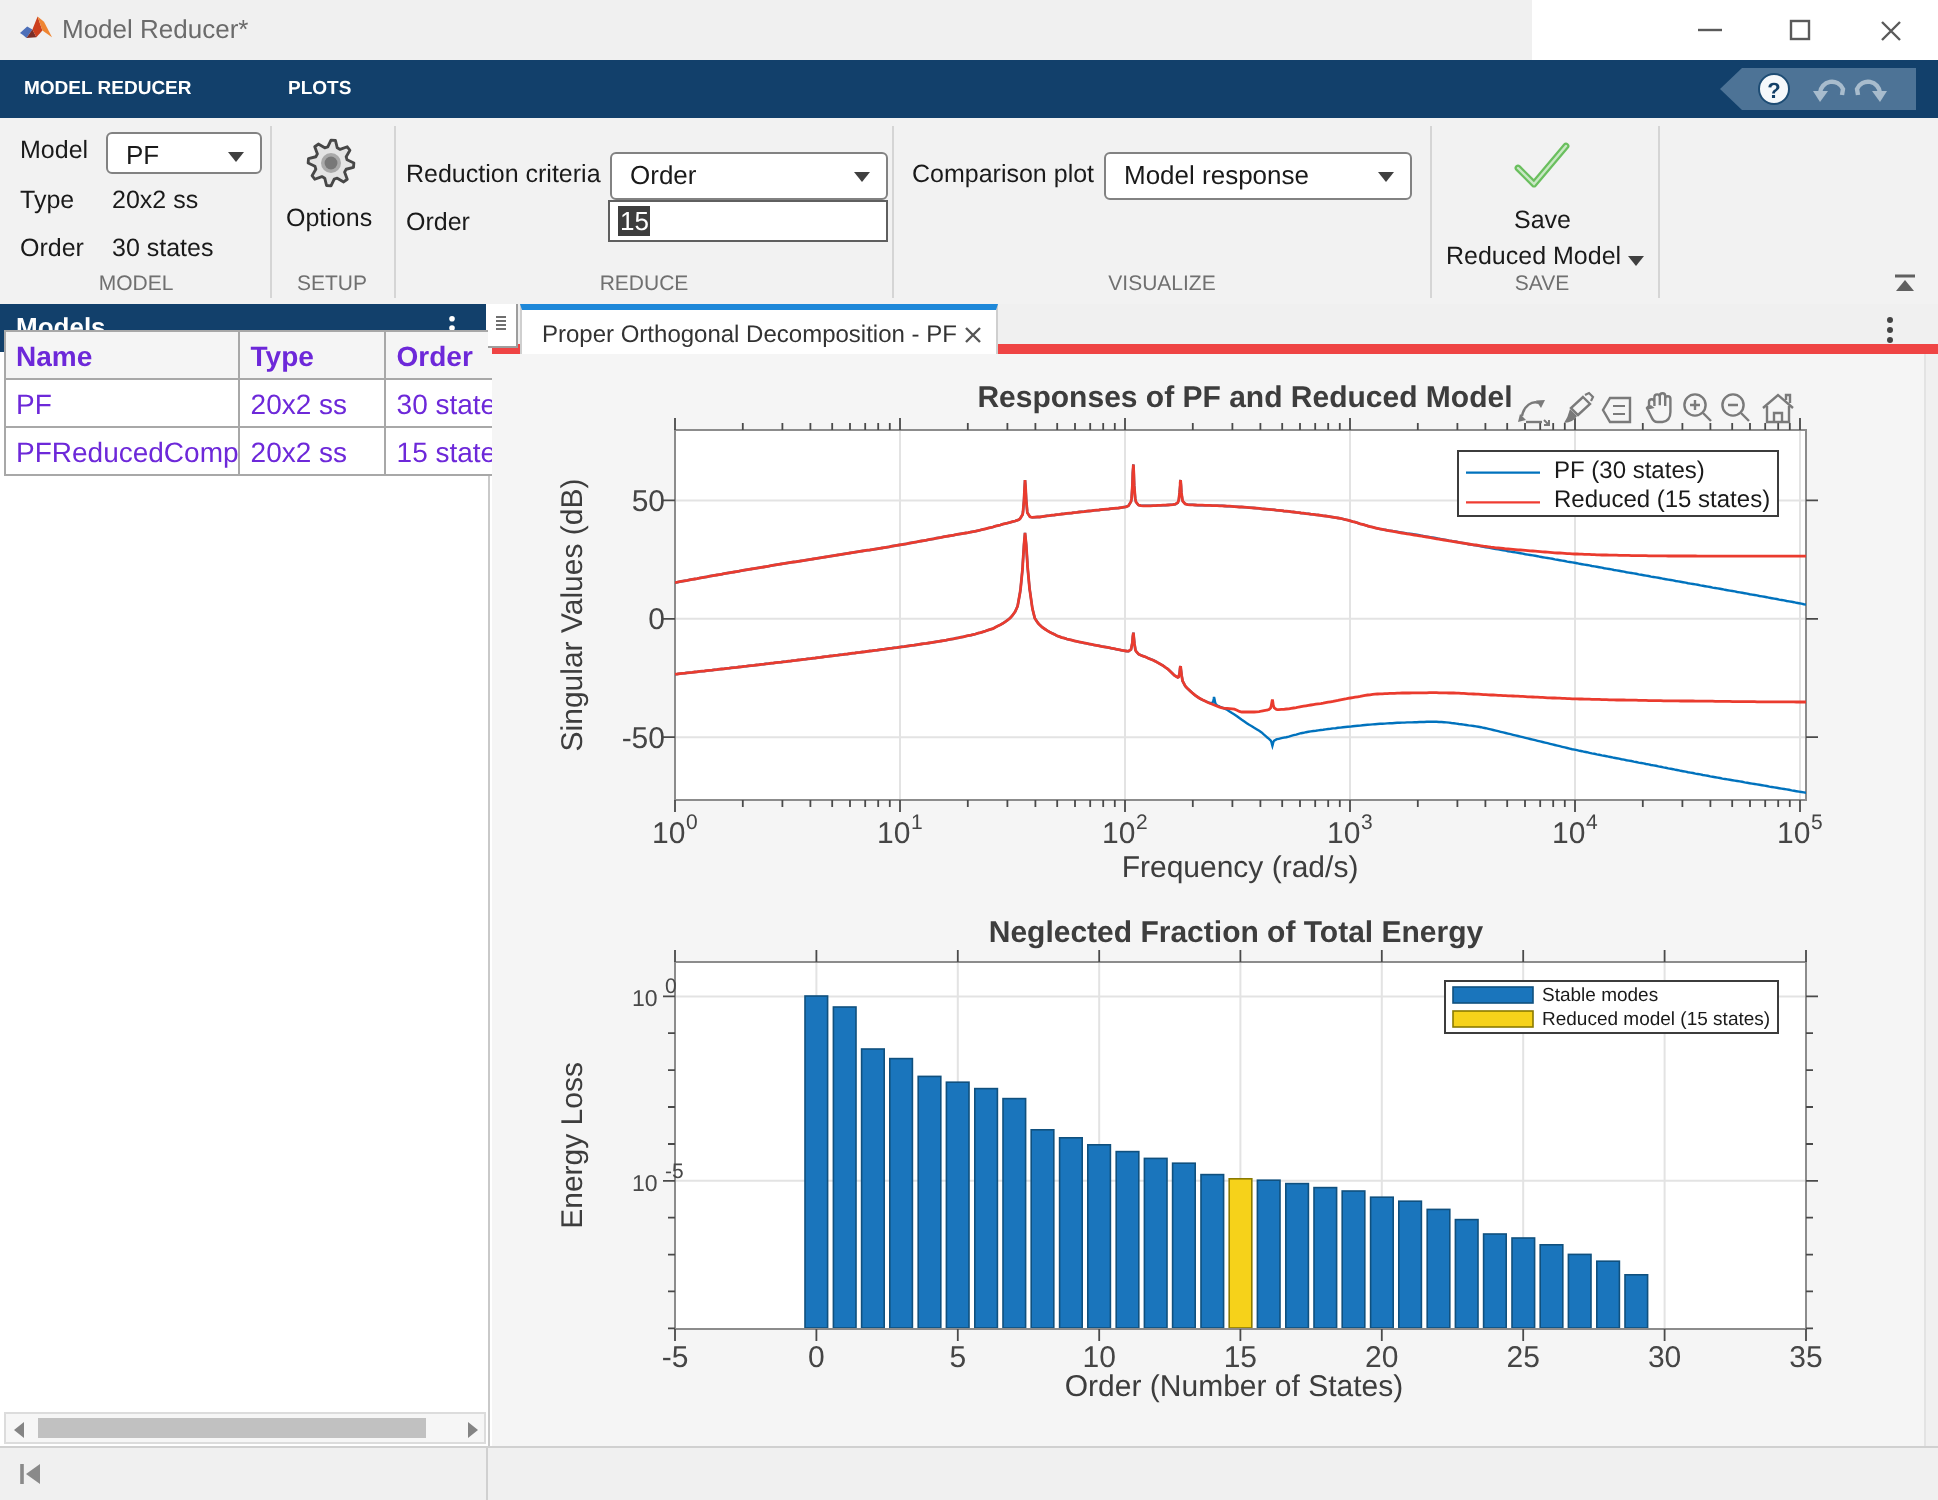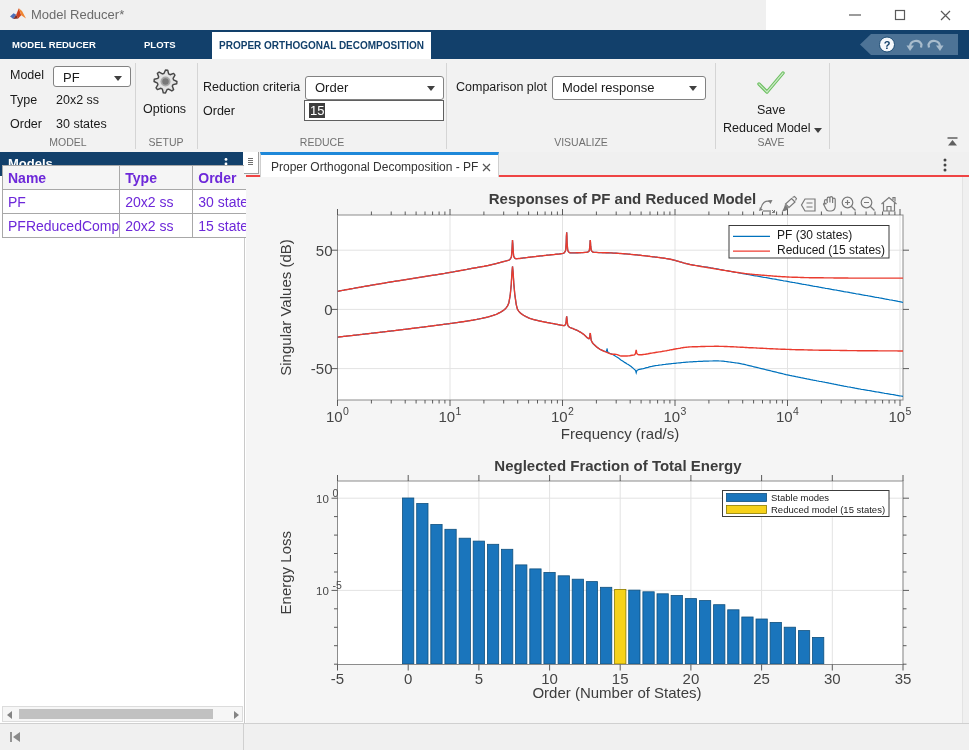--- a/index.html
+++ b/index.html
@@ -27,21 +27,21 @@
   .caret { position:absolute; right:8px; top:9px; width:0; height:0;
            border-left:4.5px solid transparent; border-right:4.5px solid transparent;
            border-top:5px solid #404040; }
   
   #models-hdr { left:0; top:152px; width:243px; height:24px; background:#12406b; }
   #models-hdr span { position:absolute; left:8px; top:4px; color:#fff; font-weight:bold; font-size:13px; }
   table#mtable { position:absolute; left:2px; top:165px; border-collapse:collapse; font-size:14px; color:#6d28d9; table-layout:fixed; white-space:nowrap; }
   #mtable td { border:1px solid #a8a8a8; height:24px; padding:0 0 0 5px; background:#fff; overflow:hidden; }
   #mtable tr.h td { background:#f5f5f5; font-weight:bold; }
   
-  #docbar { left:246px; top:152px; width:723px; height:25px; background:#f0f0f0; border-bottom:2px solid #ef4444;text-align:center;}
+  #docbar { left:246px; top:152px; width:723px; height:25px; background:#f0f0f0; border-bottom:5px solid #ef4444;text-align:center;}
   #doctab { position:absolute; left:14px; top:0; width:239px; height:25px; background:#fff;
     border-left:1px solid #cfcfcf; border-right:1px solid #cfcfcf; border-top:3px solid #1e88d9;
     font-size:12px; color:#333; }
   #figure { left:246px; top:177px; width:723px; height:546px; background:#f5f5f5;padding-left:40px; }
   
   #statusbar { left:0; top:723px; width:969px; height:27px; background:#f0f0f0; border-top:1px solid #d0d0d0; }
   
   #hscroll { left:2px; top:706px; width:241px; height:16px; background:#f6f6f6; border:1px solid #dcdcdc;}
 </style>
 </head>
@@ -58,21 +58,20 @@
   <svg class="abs" style="left:843px;top:0" width="126" height="30" viewBox="0 0 126 30">
     <path d="M6 15h12" stroke="#5a5a5a" stroke-width="1.2"></path>
     <rect x="52.5" y="10.5" width="9" height="9" fill="none" stroke="#5a5a5a" stroke-width="1.2"></rect>
     <path d="M98 11l9 9M107 11l-9 9" stroke="#5a5a5a" stroke-width="1.2"></path>
   </svg>
 </div>
 
 <div id="tabband" class="abs">
   <span class="ttab" style="left:12px;">MODEL REDUCER</span>
   <span class="ttab" style="left:144px;text-align:right;">PLOTS</span>
-  <div id="activetab">PROPER ORTHOGONAL DECOMPOSITION</div>
   <svg class="abs" style="left:860px;top:4px" width="100" height="21" viewBox="0 0 100 21">
     <polygon points="0,10.5 11,0 98,0 98,21 11,21" fill="#4d7396"></polygon>
     <circle cx="27" cy="10.5" r="7.5" fill="#f5f8fb" stroke="#1d4c74" stroke-width="1"></circle>
     <text x="27" y="15" font-size="11px" font-weight="bold" fill="#123f68" text-anchor="middle">?</text>
     <g stroke="#a8bccd" stroke-width="2.2" fill="none">
       <path d="M50 12.5 a6 6 0 0 1 11.5 -2 l-0.5 3"></path>
       <path d="M80 12.5 a6 6 0 0 0 -11.5 -2 l0.5 3"></path>
     </g>
     <g fill="#a8bccd">
       <polygon points="46.5,11.5 54,11.5 50,17"></polygon>

